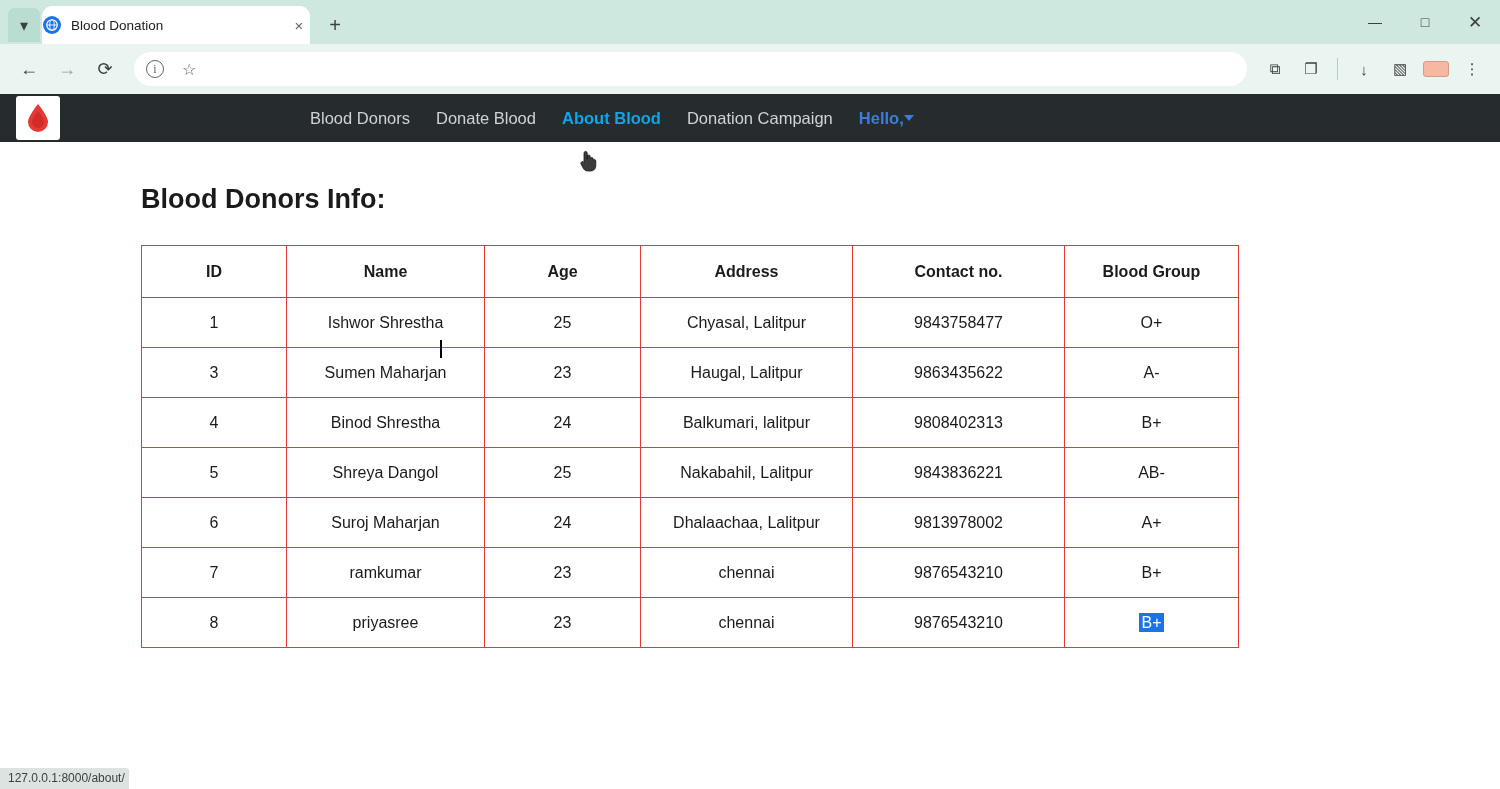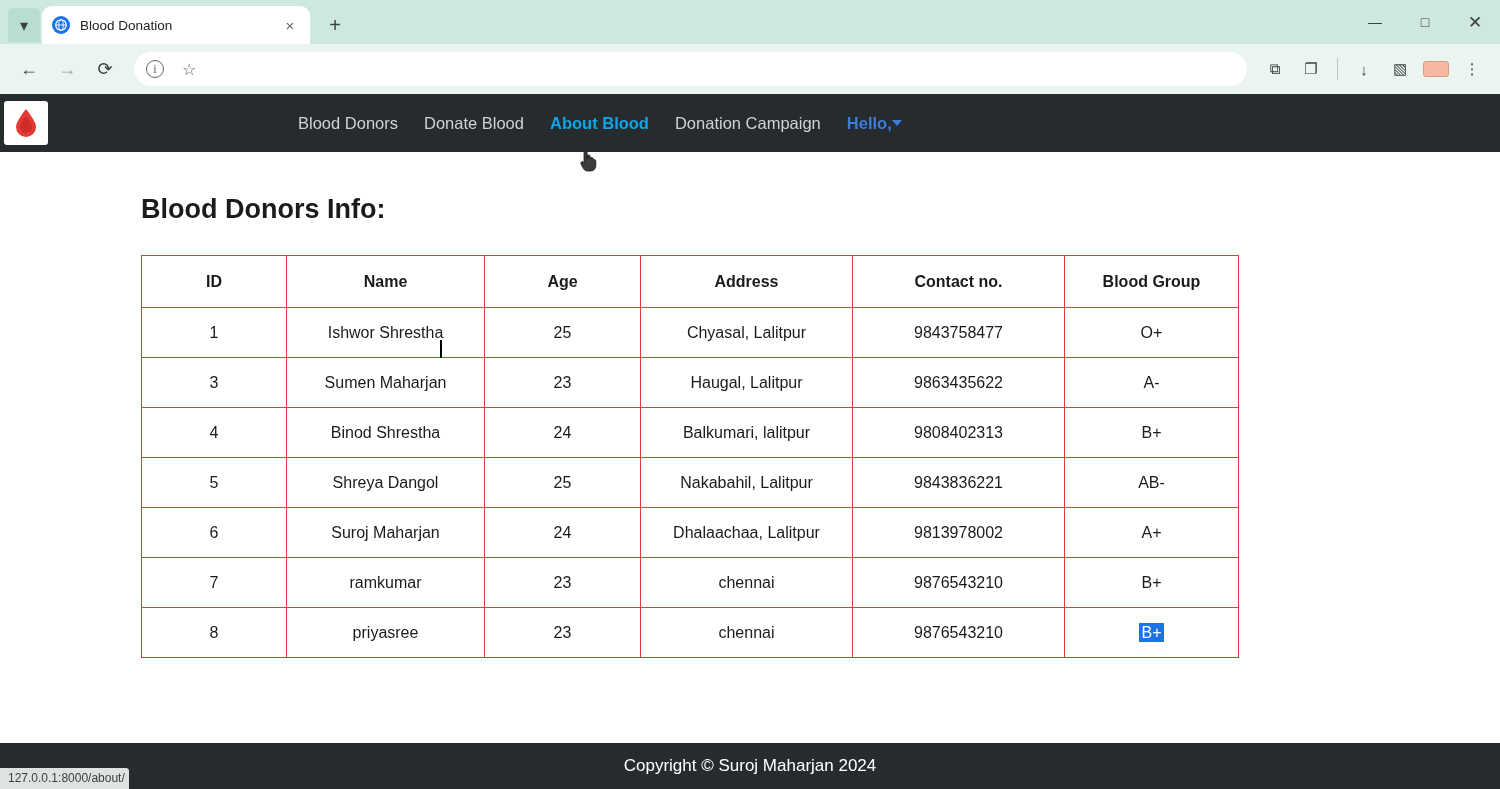--- a/index.html
+++ b/index.html
@@ -39,21 +39,21 @@
     justify-content: center;
     color: #3c4043;
   }
   .tab {
     width: 268px;
     height: 38px;
     background: #ffffff;
     border-radius: 10px 10px 0 0;
     display: flex;
     align-items: center;
-    padding: 0 10px;
+    padding: 0 1px;
     margin-left: 2px;
     position: relative;
   }
   .tab-favicon {
     width: 18px; height: 18px;
     border-radius: 50%;
     background: #1a73e8;
     display: flex; align-items: center; justify-content: center;
     color: #fff;
     font-size: 11px;
@@ -170,25 +170,25 @@
   .page {
     position: absolute;
     top: 94px;
     left: 0;
     right: 0;
     bottom: 0;
     background: #ffffff;
     overflow: hidden;
   }
   .navbar {
-    height: 58px;
+    height: 48px;
     background: #262b2e;
     display: flex;
     align-items: center;
-    padding-left: 4px;
+    padding-left: 16px;
   }
   .brand {
     width: 44px; height: 44px;
     background: #ffffff;
     border-radius: 3px;
     display: flex; align-items: center; justify-content: center;
     flex: 0 0 auto;
   }
   .nav-links {
     display: flex;
@@ -450,21 +450,20 @@
           <td>23</td>
           <td>chennai</td>
           <td>9876543210</td>
           <td>
             <span class="sel">B+</span>
           </td>
         </tr>
       </tbody>
     </table>
 
-    <div class="footer">Copyright © Suroj Maharjan 2024</div>
   </div>
 
   <div class="caret-beam"></div>
 
   <div class="cursor">
     <svg width="20" height="24" viewBox="0 0 20 24" aria-hidden="true">
       <path d="M6 13 V5 a1.6 1.6 0 0 1 3.2 0 V11 V8.5 a1.5 1.5 0 0 1 3 0 V11 a1.5 1.5 0 0 1 3 0 V12 a1.5 1.5 0 0 1 2.6 1 v4.5 c0 3-2 5.5-5 5.5 h-3 c-2.5 0-4-1.5-5-3.5 L3 16 a1.6 1.6 0 0 1 3-1.5 Z" fill="#3c3c3c" stroke="#1a1a1a" stroke-width="0.8"></path>
     </svg>
   </div>
 

